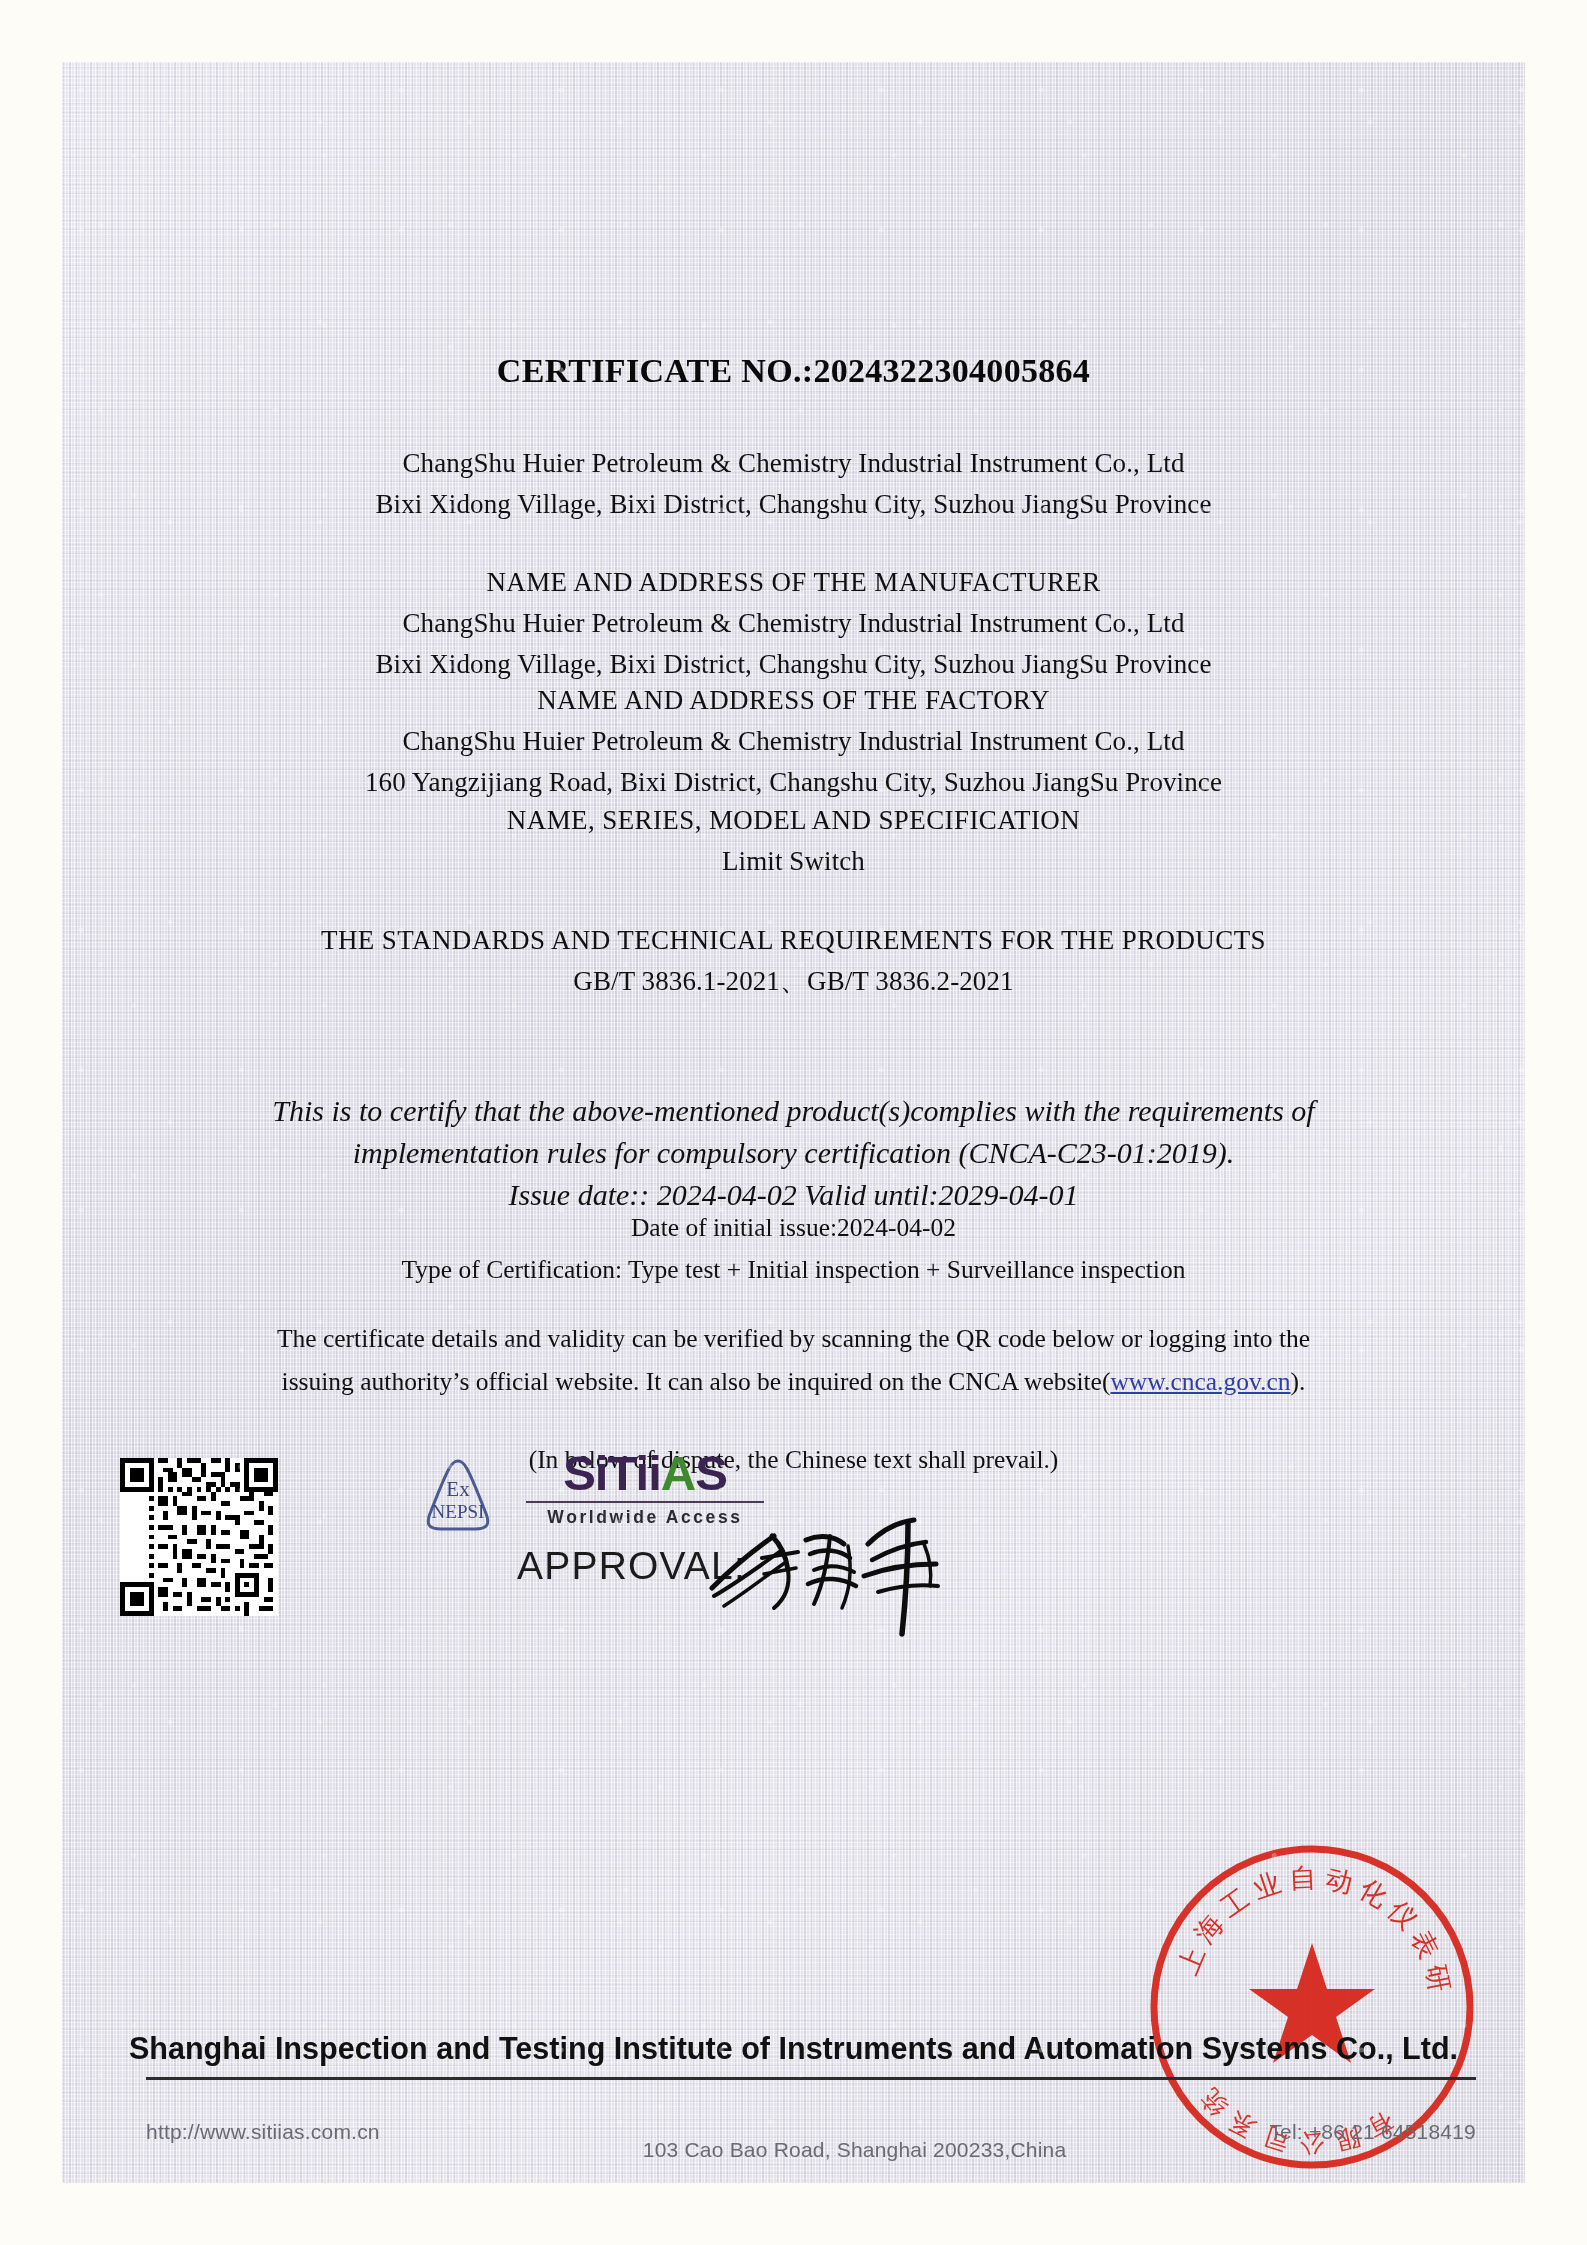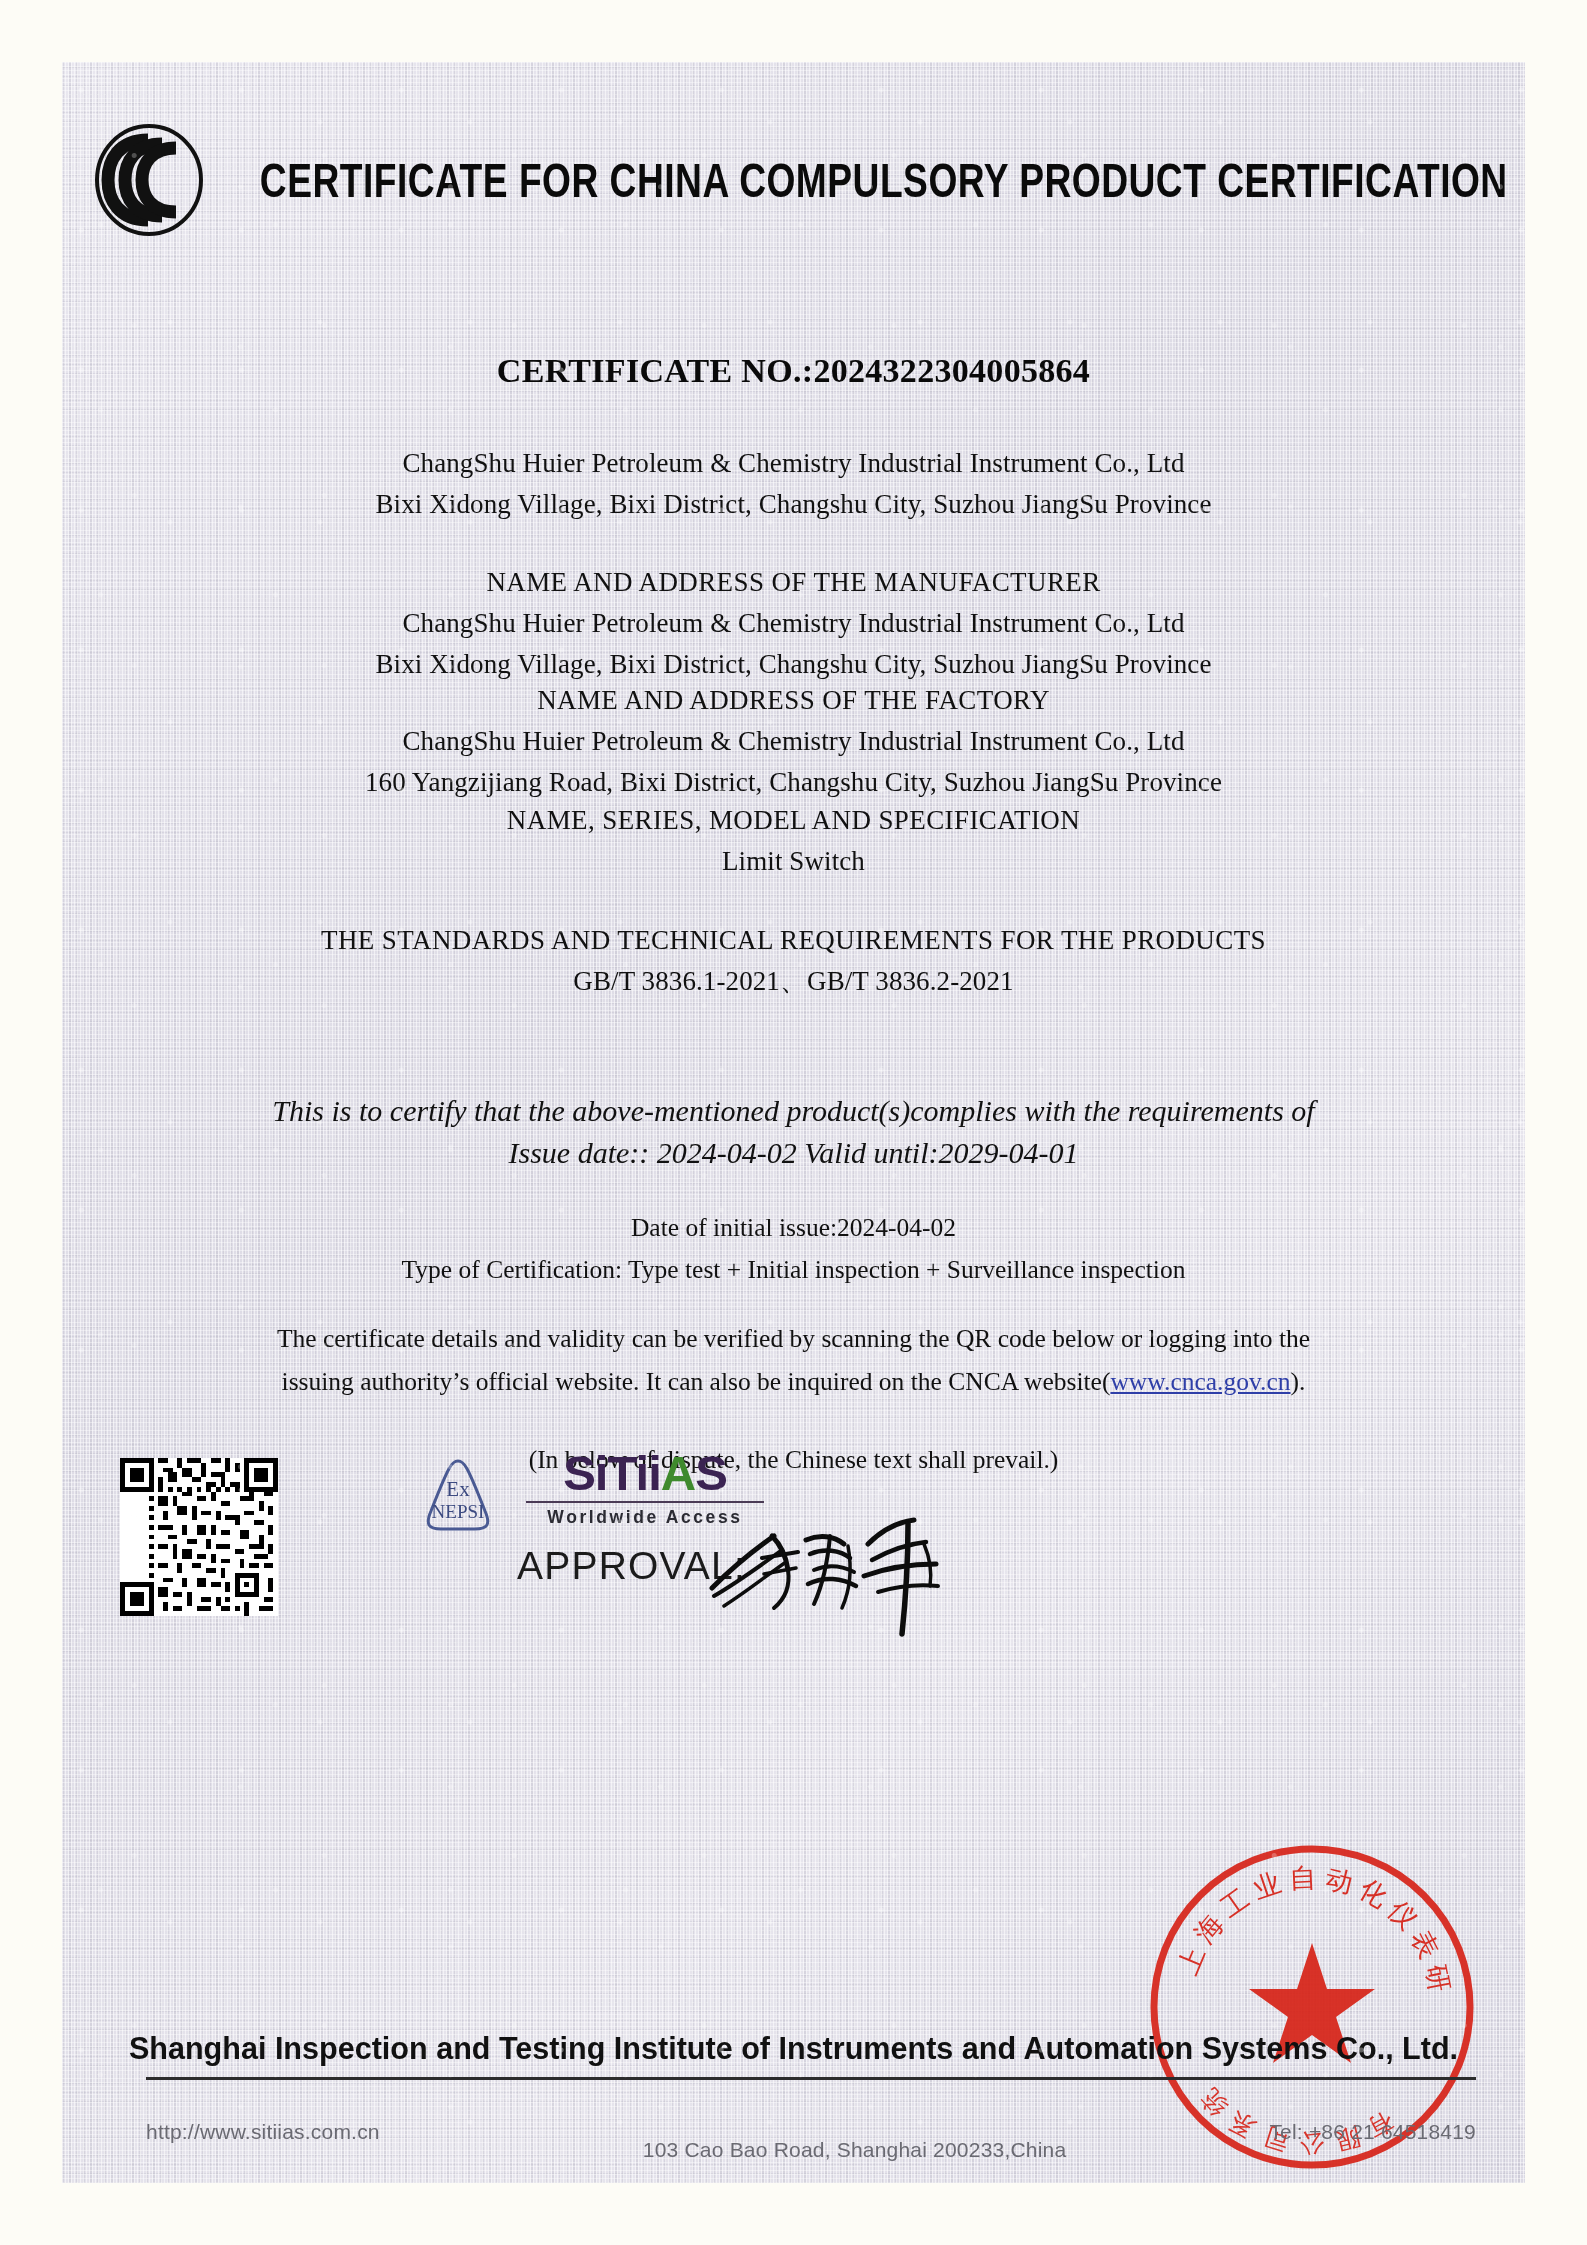--- a/index.html
+++ b/index.html
@@ -267,31 +267,20 @@
   }
   .footer-row .mid { margin-left: 60px; margin-top: 36px; }
 </style>
 </head>
 <body>
 
 <div class="page-outer"></div>
 
 <div class="paper">
 
-  <div class="header">
-    <div class="ccc-mark">
-      <svg viewBox="0 0 126 112" xmlns="http://www.w3.org/2000/svg">
-        <ellipse cx="63" cy="56" rx="52" ry="54" fill="none" stroke="#111" stroke-width="4"></ellipse>
-        <path d="M62 16 C 33 16, 22 36, 22 56 C 22 76, 33 96, 62 96" fill="none" stroke="#111" stroke-width="13" stroke-linecap="butt"></path>
-        <path d="M76 20 C 49 20, 39 38, 39 56 C 39 74, 49 92, 76 92" fill="none" stroke="#111" stroke-width="13" stroke-linecap="butt"></path>
-        <path d="M90 24 C 65 24, 56 40, 56 56 C 56 72, 65 88, 90 88" fill="none" stroke="#111" stroke-width="13" stroke-linecap="butt"></path>
-      </svg>
-    </div>
-    <div class="header-title">CERTIFICATE FOR CHINA COMPULSORY PRODUCT CERTIFICATION</div>
-  </div>
 
   <div class="cert-no">
     <span>CERTIFICATE NO.:</span><span class="num">2024322304005864</span>
   </div>
 
   <div class="block b-applicant">
     <div class="line val">ChangShu Huier Petroleum &amp; Chemistry Industrial Instrument Co., Ltd</div>
     <div class="line val">Bixi Xidong Village, Bixi District, Changshu City, Suzhou JiangSu Province</div>
   </div>
 
@@ -312,20 +301,21 @@
     <div class="line val">Limit Switch</div>
   </div>
 
   <div class="block b-standards">
     <div class="line lbl">THE STANDARDS AND TECHNICAL REQUIREMENTS FOR THE PRODUCTS</div>
     <div class="line val">GB/T 3836.1-2021、GB/T 3836.2-2021</div>
   </div>
 
   <div class="certify">
     <div>This is to certify that the above-mentioned product(s)complies with the requirements of</div>
+    <div>implementation rules for compulsory certification (CNCA-C23-01:2019).</div>
     <div>Issue date::  2024-04-02 Valid until:2029-04-01</div>
   </div>
 
   <div class="dates">
     <div>Date of initial issue:2024-04-02</div>
     <div>Type of Certification: Type test + Initial inspection + Surveillance inspection</div>
   </div>
 
   <div class="verify">
     <div>The certificate details and validity can be verified by scanning the QR code below or logging into the</div>

